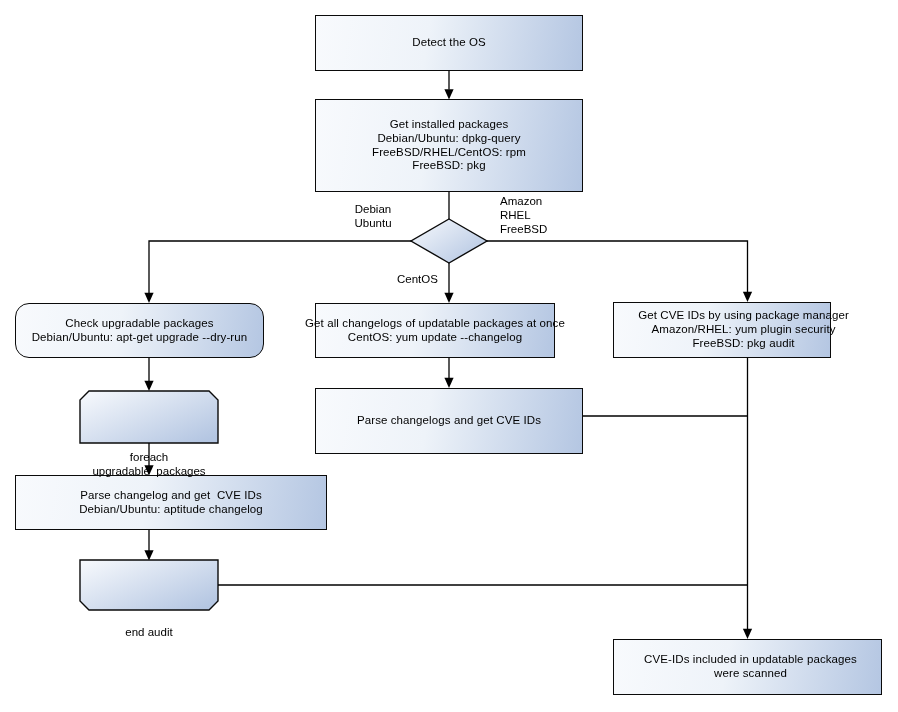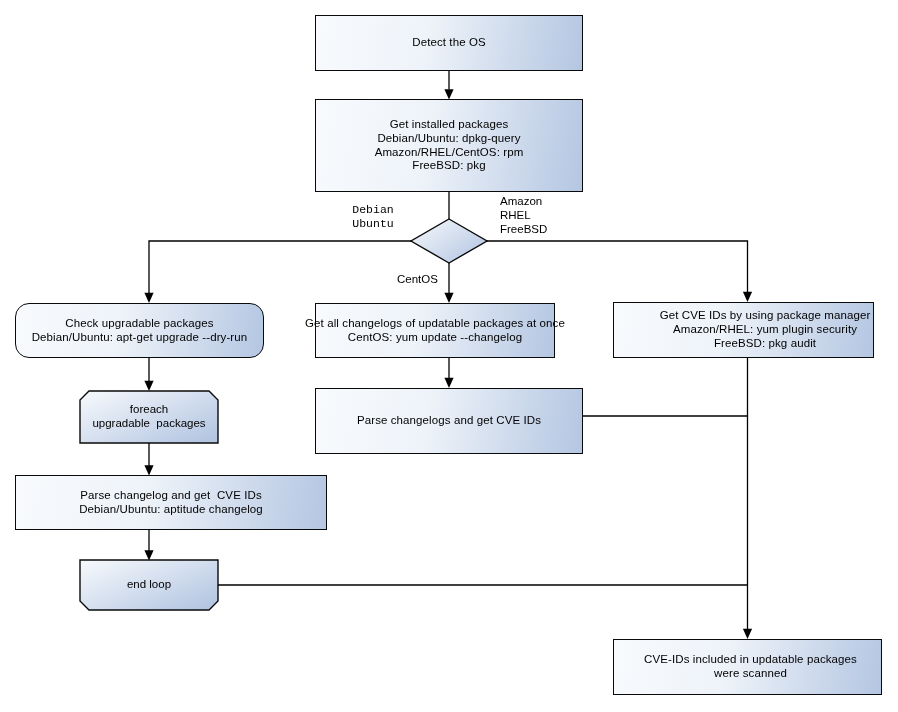--- a/index.html
+++ b/index.html
@@ -28,26 +28,26 @@
   .node{
     position:absolute;box-sizing:border-box;
     border:1.4px solid var(--node-border);
     background:linear-gradient(99deg,var(--node-fill-start) 0%,var(--node-fill-mid) 42%,var(--node-fill-end) 100%);
     display:flex;align-items:center;justify-content:center;
     text-align:center;font-size:11.5px;line-height:13.8px;
     white-space:pre;letter-spacing:0.1px;
   }
   .shape-label{
     position:absolute;display:flex;align-items:center;justify-content:center;
-    text-align:center;font-size:11.5px;line-height:13.8px;white-space:pre;
+    text-align:center;font-size:11.5px;line-height:13.8px;white-space:pre;margin-top:48px;
   }
   .edge-label{
     position:absolute;font-size:11.5px;line-height:13.8px;white-space:pre;
   }
-  .ta-c{text-align:center;font-family:Liberation Mono, monospace;}
+  .ta-c{text-align:center;}
 </style>
 </head>
 <body>
 
 <div class="canvas">
 
   <svg class="wires" viewBox="0 0 898 712" xmlns="http://www.w3.org/2000/svg">
     <defs>
       <linearGradient id="nodeGrad" x1="0" y1="0" x2="1" y2="0.85">
         <stop class="gs1" offset="0"></stop>
@@ -92,45 +92,45 @@
     <path class="stroke" d="M583,416 H747.5"></path>
 
     <path class="stroke" d="M747.5,358 V629.5"></path>
     <path class="arrow" d="M747.5,639 L742.9,628.8 L752.1,628.8 Z"></path>
   </svg>
 
   <div class="node" style="left:315px;top:15px;width:268px;height:56px;">Detect the OS</div>
 
   <div class="node" style="left:315px;top:99px;width:268px;height:93px;">Get installed packages
 Debian/Ubuntu: dpkg-query
-Amazon/RHEL/CentOS: rpm
+FreeBSD/RHEL/CentOS: rpm
 FreeBSD: pkg</div>
 
   <div class="node" style="left:15px;top:303px;width:249px;height:55px;border-radius:14px;">Check upgradable packages
 Debian/Ubuntu: apt-get upgrade --dry-run</div>
 
   <div class="node" style="left:315px;top:303px;width:240px;height:55px;">Get all changelogs of updatable packages at once
 CentOS: yum update --changelog</div>
 
-  <div class="node" style="left:613px;top:302px;width:261px;height:56px;padding-left:43px;">Get CVE IDs by using package manager
+  <div class="node" style="left:613px;top:302px;width:218px;height:56px;padding-left:43px;">Get CVE IDs by using package manager
 Amazon/RHEL: yum plugin security
 FreeBSD: pkg audit</div>
 
   <div class="node" style="left:315px;top:388px;width:268px;height:66px;">Parse changelogs and get CVE IDs</div>
 
   <div class="node" style="left:15px;top:475px;width:312px;height:55px;">Parse changelog and get  CVE IDs
 Debian/Ubuntu: aptitude changelog</div>
 
   <div class="node" style="left:613px;top:639px;width:269px;height:56px;padding-left:6px;">CVE-IDs included in updatable packages
 were scanned</div>
 
   <div class="shape-label" style="left:80px;top:391px;width:138px;height:52px;">foreach
 upgradable  packages</div>
 
-  <div class="shape-label" style="left:80px;top:560px;width:138px;height:50px;">end loop</div>
+  <div class="shape-label" style="left:80px;top:560px;width:138px;height:50px;">end audit</div>
 
   <div class="edge-label ta-c" style="left:345px;top:203px;width:56px;">Debian
 Ubuntu</div>
 
   <div class="edge-label" style="left:500px;top:195px;">Amazon
 RHEL
 FreeBSD</div>
 
   <div class="edge-label" style="left:397px;top:273px;">CentOS</div>
 

